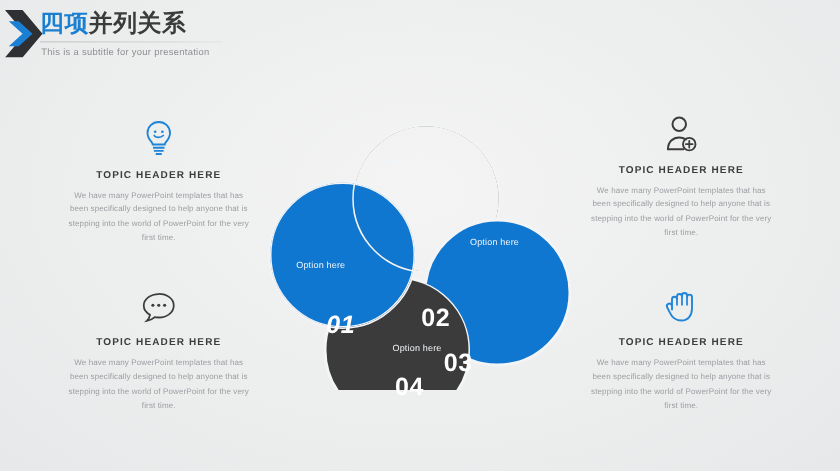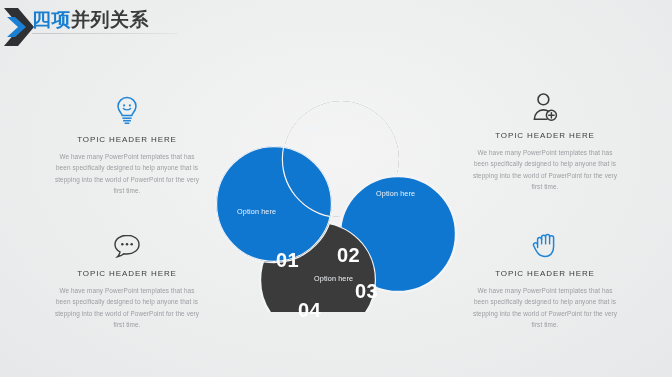--- a/index.html
+++ b/index.html
@@ -19,40 +19,40 @@
   #title { font-size:19px; font-weight:bold; letter-spacing:.5px; line-height:22px; white-space:nowrap; }
   #title .t-blue { color:#1a7fd0; }
   #title .t-dark { color:#3b3b3b; }
   #title-rule { position:absolute; left:30px; top:33px; width:146px; height:1px;
                 background:linear-gradient(to right,#c6c7c8,#d8d9da 70%,#e4e5e6); }
   #subtitle { position:absolute; left:31px; top:37px; font-size:7.5px; color:#8d8f93; letter-spacing:.25px; white-space:nowrap; }
 
   
   .block { position:absolute; width:166px; text-align:center; }
   .blk-icon { height:34px; display:flex; align-items:flex-end; justify-content:center; margin-bottom:9px; }
-  .blk-head { font-size:8px; font-weight:normal; color:#3c3c3c; letter-spacing:.9px; margin-bottom:7px; }
+  .blk-head { font-size:8px; font-weight:bold; color:#3c3c3c; letter-spacing:.9px; margin-bottom:7px; }
   .blk-body { font-size:6.4px; color:#9b9da1; line-height:11.4px; letter-spacing:.1px; padding:0 8px; }
 
   #block-tl { left:44px;  top:92px; }
   #block-bl { left:44px;  top:226px; }
   #block-tr { left:462px; top:88px; }
   #block-br { left:462px; top:226px; }
 
   
   #diagram { position:absolute; left:214px; top:84px; width:244px; height:228px; }
   #diagram svg { display:block; }
 
   .lbl { position:absolute; pointer-events:none; white-space:nowrap; }
   .lbl-num { font-size:20px; font-weight:bold; color:#ffffff; letter-spacing:.4px; }
   .lbl-opt { font-size:7.2px; color:#f0f4f8; letter-spacing:.15px; }
 
-  #num-01 { left:62px;  top:165px; }
+  #num-01 { left:47px;  top:165px;font-style:italic; }
   #num-02 { left:123px; top:148px;margin-top:12px; }
   #num-03 { left:141px; top:196px;text-align:right; }
-  #num-04 { left:84px;  top:215px; }
+  #num-04 { left:102px;  top:215px; }
 
   #opt-01 { left:23px;  top:123px; }
   #opt-02 { left:86px;  top:40px;  }
   #opt-03 { left:162px; top:105px; }
   #opt-04 { left:100px; top:190px; }
 </style>
 </head>
 <body>
 
 <div id="header">
@@ -65,20 +65,21 @@
   </div>
 
   <div id="title-wrap">
     <div id="title">
       <span class="t-blue">四项</span><span class="t-dark">并列关系</span>
     </div>
   </div>
 
   <div id="title-rule"></div>
 
+  <div id="subtitle">This is a subtitle for your presentation</div>
 </div>
 
 <div class="block" id="block-tl">
   <div class="blk-icon">
     <svg width="26" height="30" viewBox="0 0 26 30">
       <path d="M13 1.6c-5 0-9 3.9-9 8.7 0 3.1 1.6 5.3 3 7 .7.9 1.1 1.6 1.2 2.3h9.6c.1-.7.5-1.4 1.2-2.3 1.4-1.7 3-3.9 3-7 0-4.8-4-8.7-9-8.7z" fill="none" stroke="#1f85d8" stroke-width="1.5"></path>
       <line x1="8.4" y1="22.2" x2="17.6" y2="22.2" stroke="#1f85d8" stroke-width="1.5"></line>
       <line x1="9.1" y1="24.7" x2="16.9" y2="24.7" stroke="#1f85d8" stroke-width="1.5"></line>
       <line x1="10.6" y1="27.2" x2="15.4" y2="27.2" stroke="#1f85d8" stroke-width="1.5"></line>
       <circle cx="10.1" cy="9.4" r="1.05" fill="#1f85d8"></circle>

